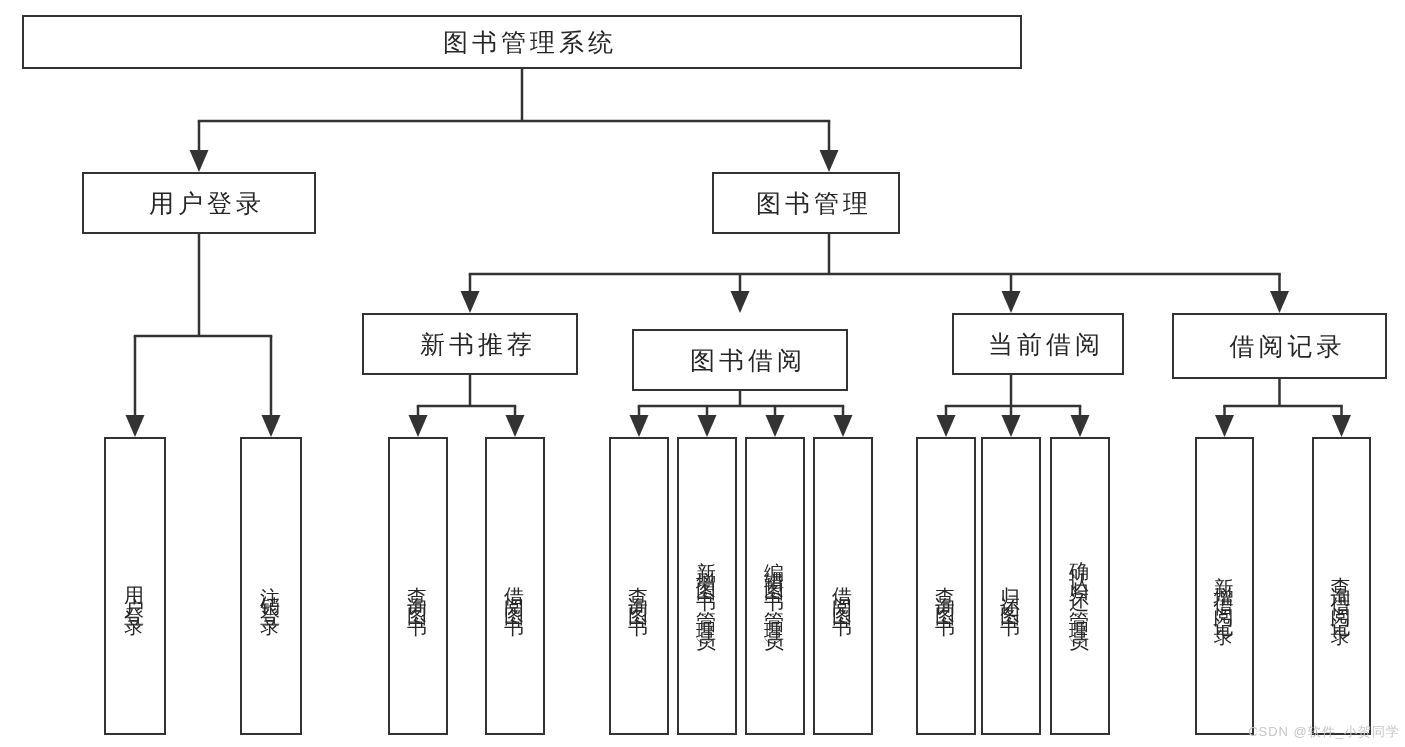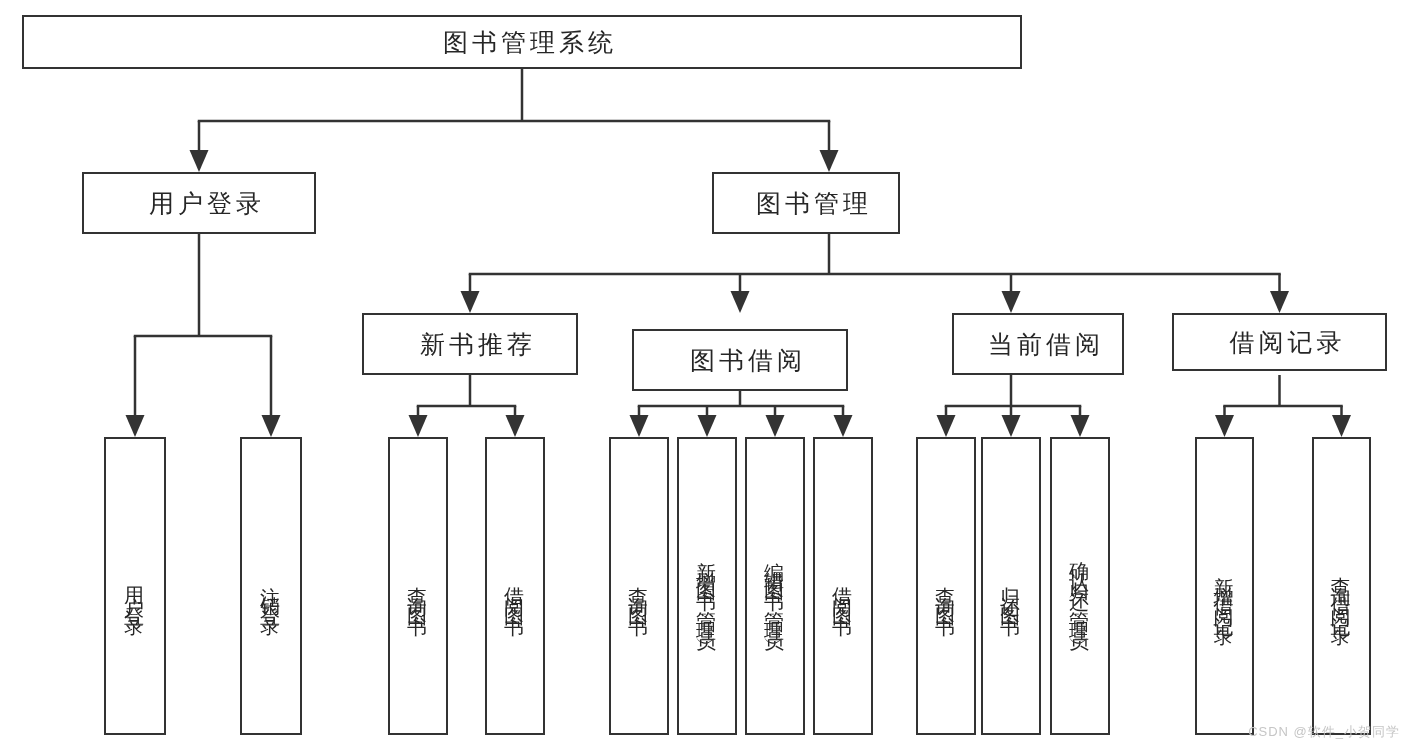--- a/index.html
+++ b/index.html
@@ -40,21 +40,21 @@
     color:#c6c6c6;
     z-index:5;
   }
   
   #n-root{left:22px;top:15px;width:1000px;height:54px;}
   #n-user_login{left:82px;top:172px;width:234px;height:62px;}
   #n-book_mgmt{left:712px;top:172px;width:188px;height:62px;}
   #n-new_book_rec{left:362px;top:313px;width:216px;height:62px;}
   #n-book_borrow{left:632px;top:313px;width:216px;height:62px;margin-top:16px;}
   #n-current_borrow{left:952px;top:313px;width:172px;height:62px;}
-  #n-borrow_record{left:1172px;top:313px;width:215px;height:58px;}
+  #n-borrow_record{left:1172px;top:313px;width:215px;height:66px;}
   #n-user_login_leaf{left:104px;top:437px;width:62px;height:298px;}
   #n-logout_leaf{left:240px;top:437px;width:62px;height:298px;}
   #n-query_book_1{left:388px;top:437px;width:60px;height:298px;}
   #n-borrow_book_1{left:485px;top:437px;width:60px;height:298px;}
   #n-query_book_2{left:609px;top:437px;width:60px;height:298px;}
   #n-add_book{left:677px;top:437px;width:60px;height:298px;}
   #n-edit_book{left:745px;top:437px;width:60px;height:298px;}
   #n-borrow_book_2{left:813px;top:437px;width:60px;height:298px;}
   #n-query_book_3{left:916px;top:437px;width:60px;height:298px;}
   #n-return_book{left:981px;top:437px;width:60px;height:298px;}

